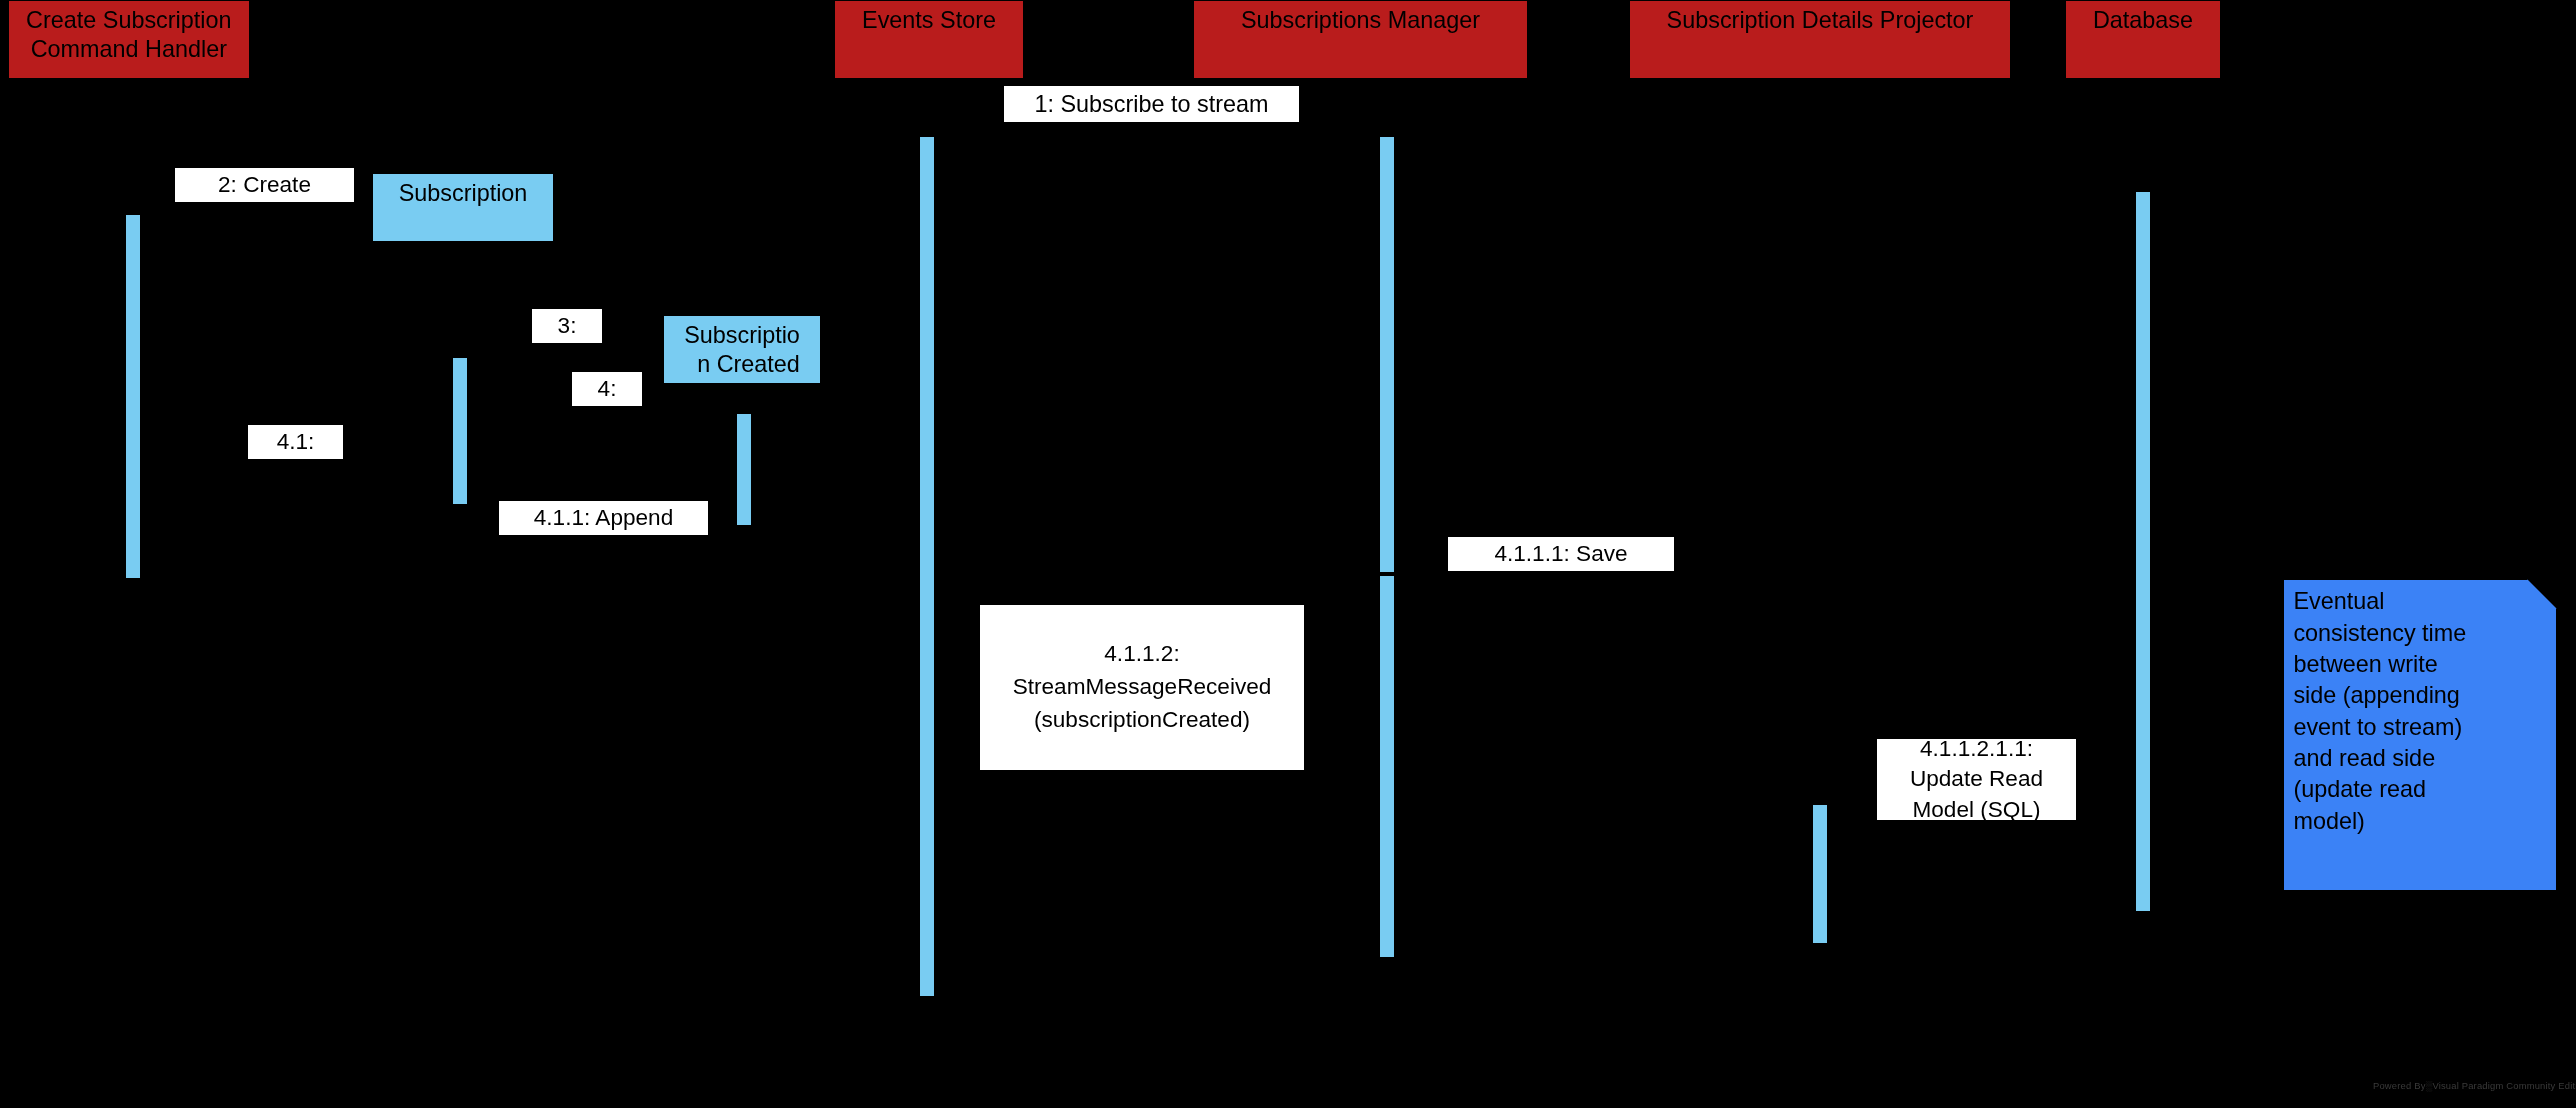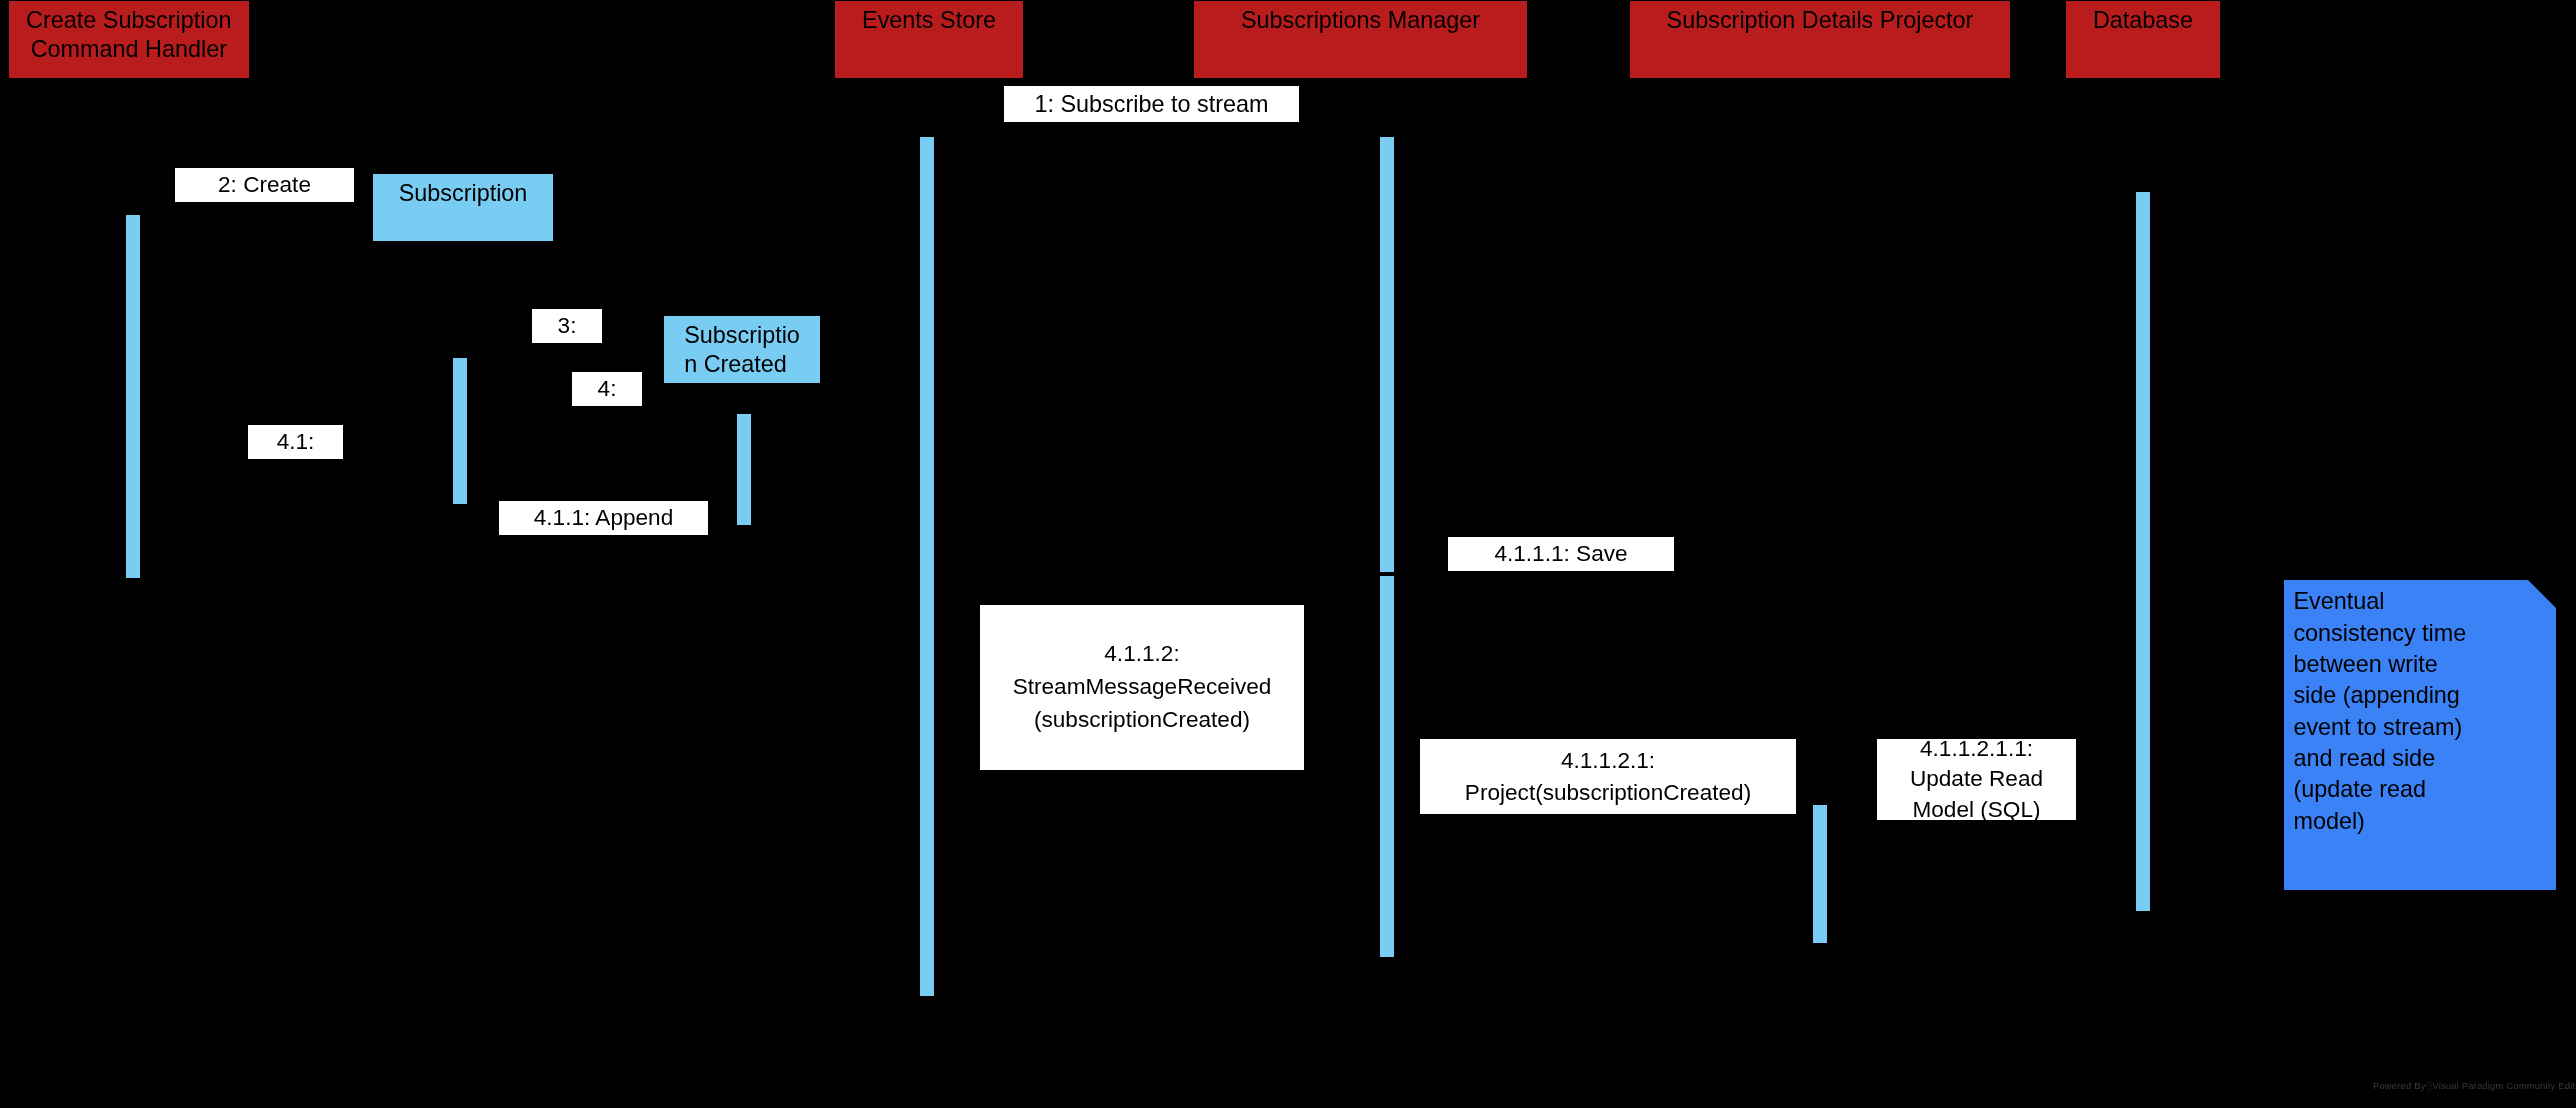--- a/index.html
+++ b/index.html
@@ -36,21 +36,21 @@
 
   
   .object-box {
     position: absolute;
     background: #79CCF2;
     border: 0.8px solid #000000;
     box-sizing: border-box;
     display: flex;
     align-items: flex-start;
     justify-content: center;
-    text-align: left;
+    text-align: right;
     color: #000000;
     font-size: 23.4px;
     line-height: 1.25;
     padding-top: 4.7px;
     white-space: pre-line;
     word-break: break-all;
   }
 
   
   .activation {
@@ -151,22 +151,20 @@
   <div class="msg-label" style="left:248px; top:425px; width:95px; height:34px; font-size:22.6px;">4.1:</div>
 
   <div class="msg-label" style="left:499px; top:501px; width:209px; height:34px; font-size:22.6px;">4.1.1: Append</div>
 
   <div class="msg-label" style="left:1448px; top:537px; width:226px; height:34px; font-size:22.6px;">4.1.1.1: Save</div>
 
   <div class="msg-label" style="left:980px; top:605px; width:324px; height:165px; font-size:22.6px; line-height:1.45;">4.1.1.2:
 StreamMessageReceived
 (subscriptionCreated)</div>
 
-  <div class="msg-label" style="left:1420px; top:739px; width:376px; height:75px; font-size:22.6px; line-height:1.4;">4.1.1.2.1:
-Project(subscriptionCreated)</div>
 
   <div class="msg-label" style="left:1877px; top:739px; width:199px; height:81px; font-size:22.6px; line-height:1.35;">4.1.1.2.1.1:
 Update Read
 Model (SQL)</div>
 
   <div class="note" style="left:2283px; top:579px; width:274px; height:312px;">Eventual
 consistency time
 between write
 side (appending
 event to stream)

